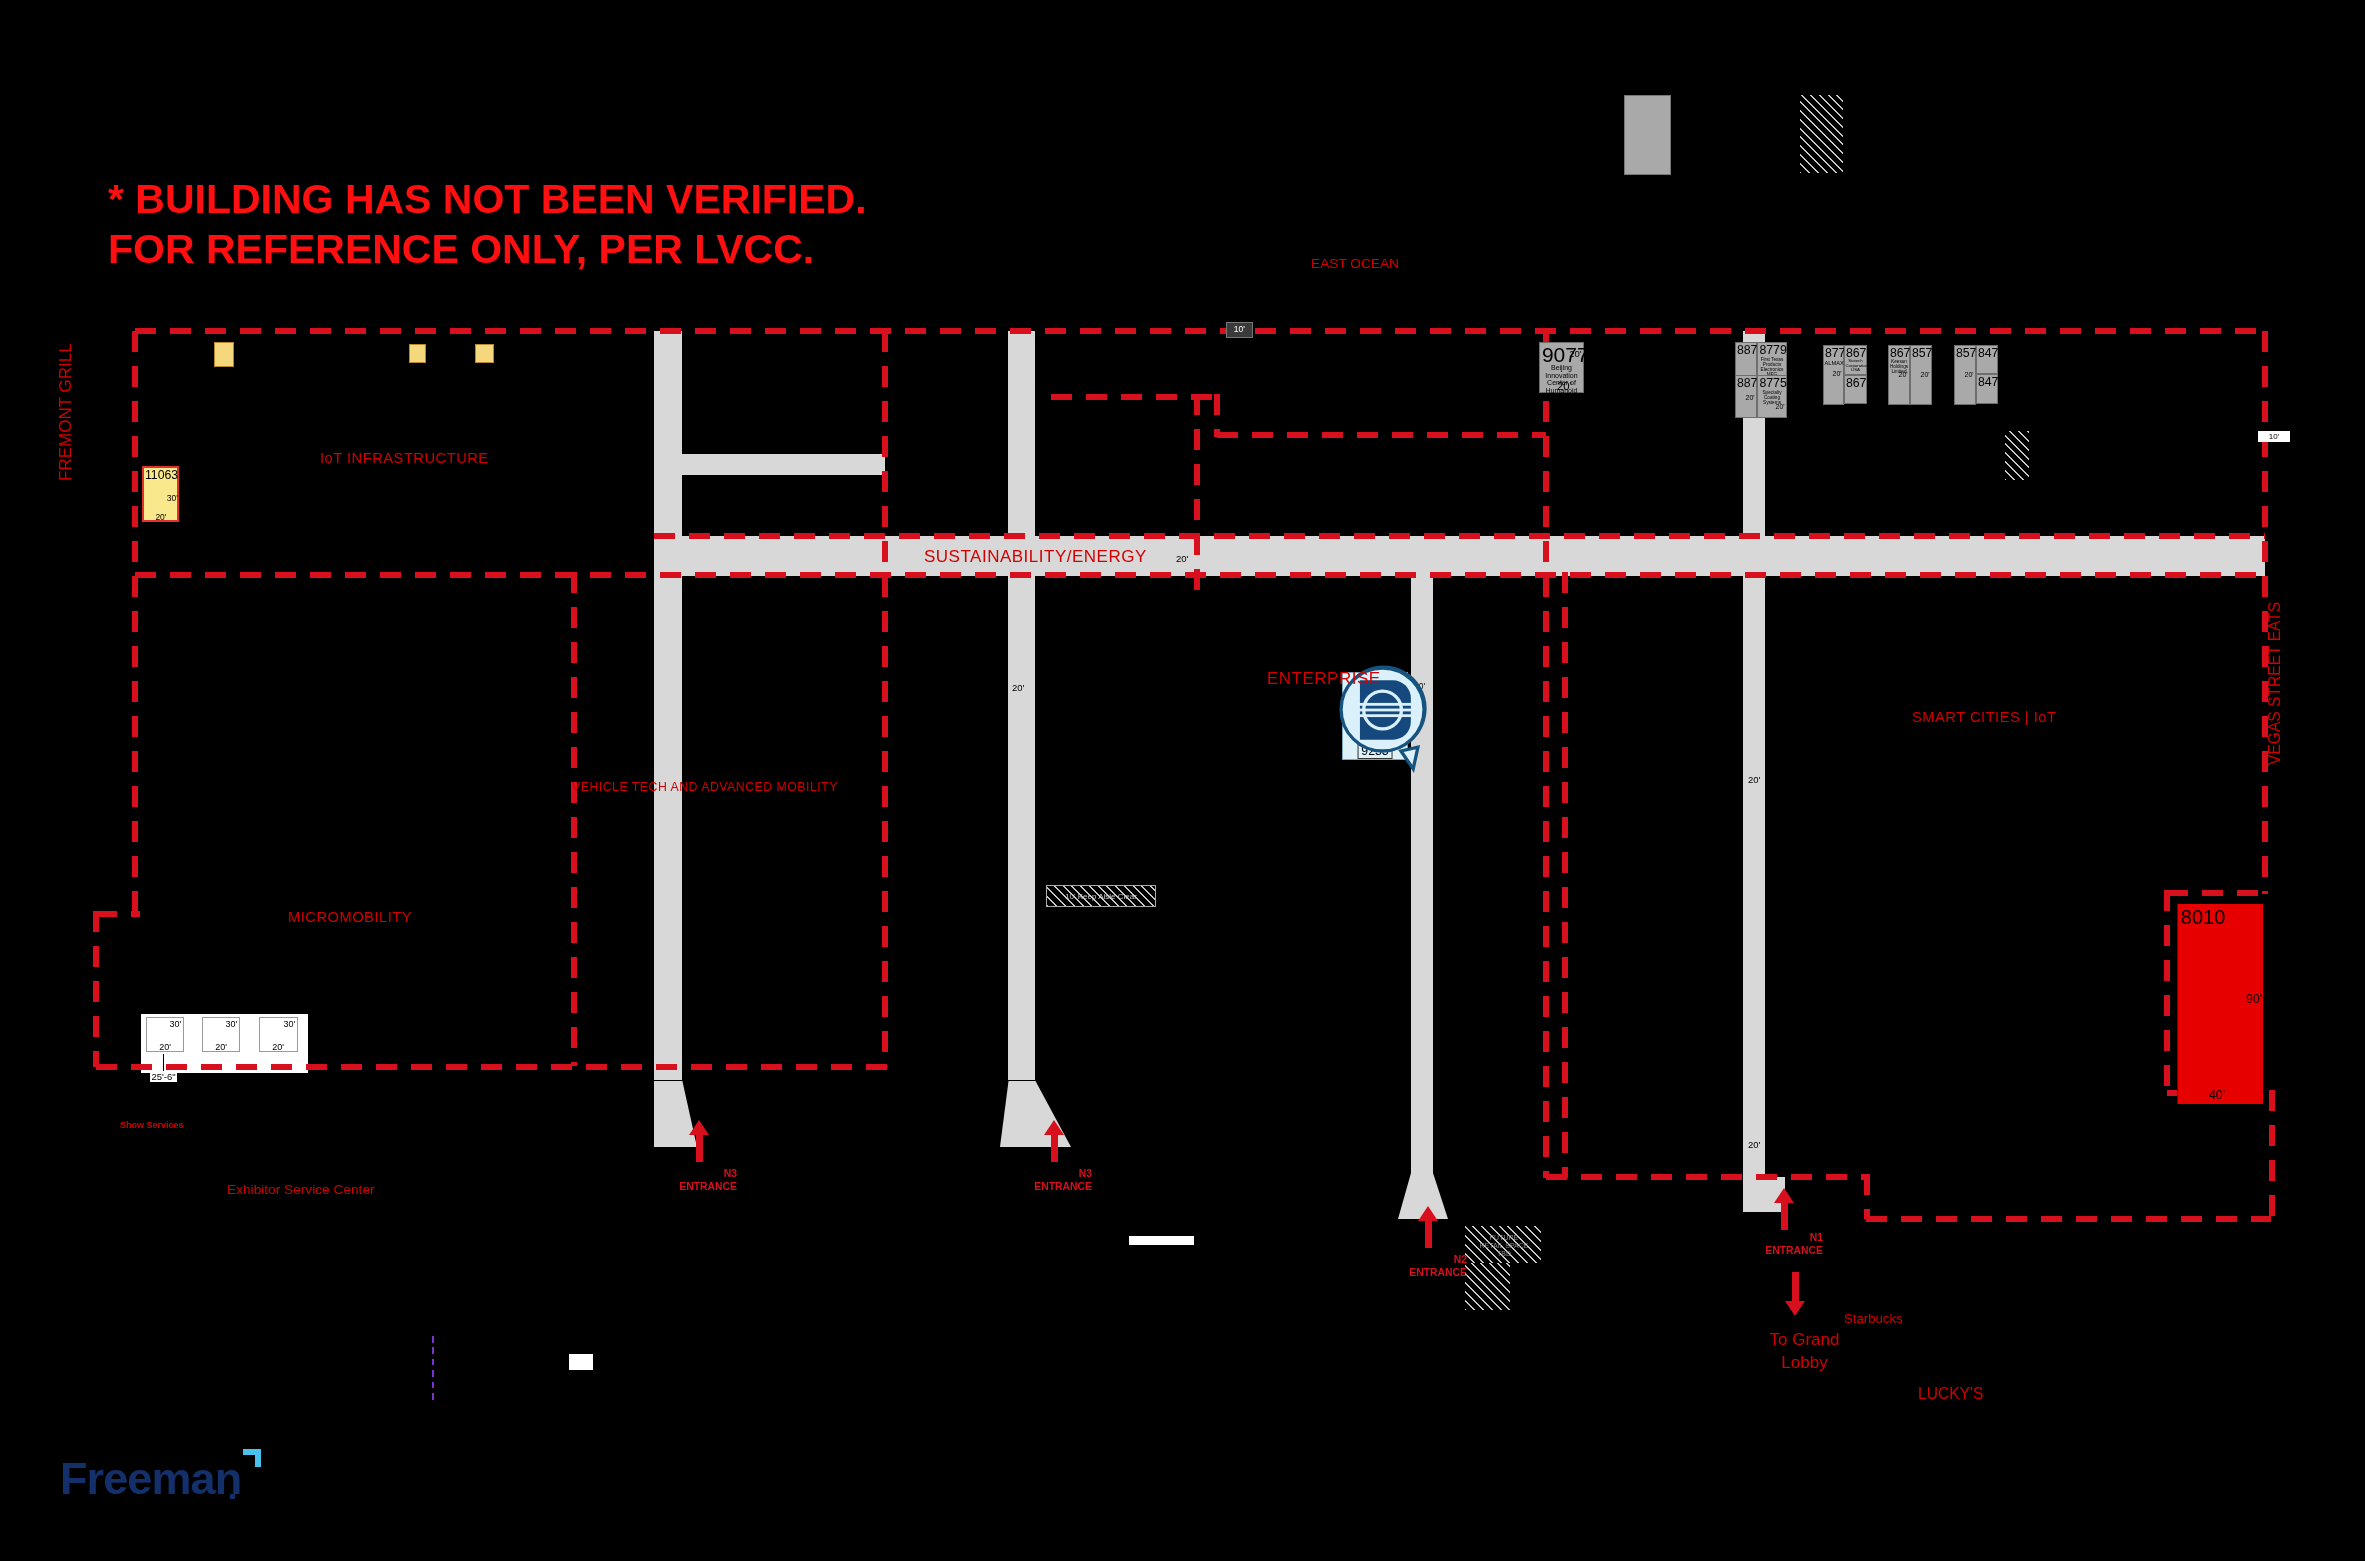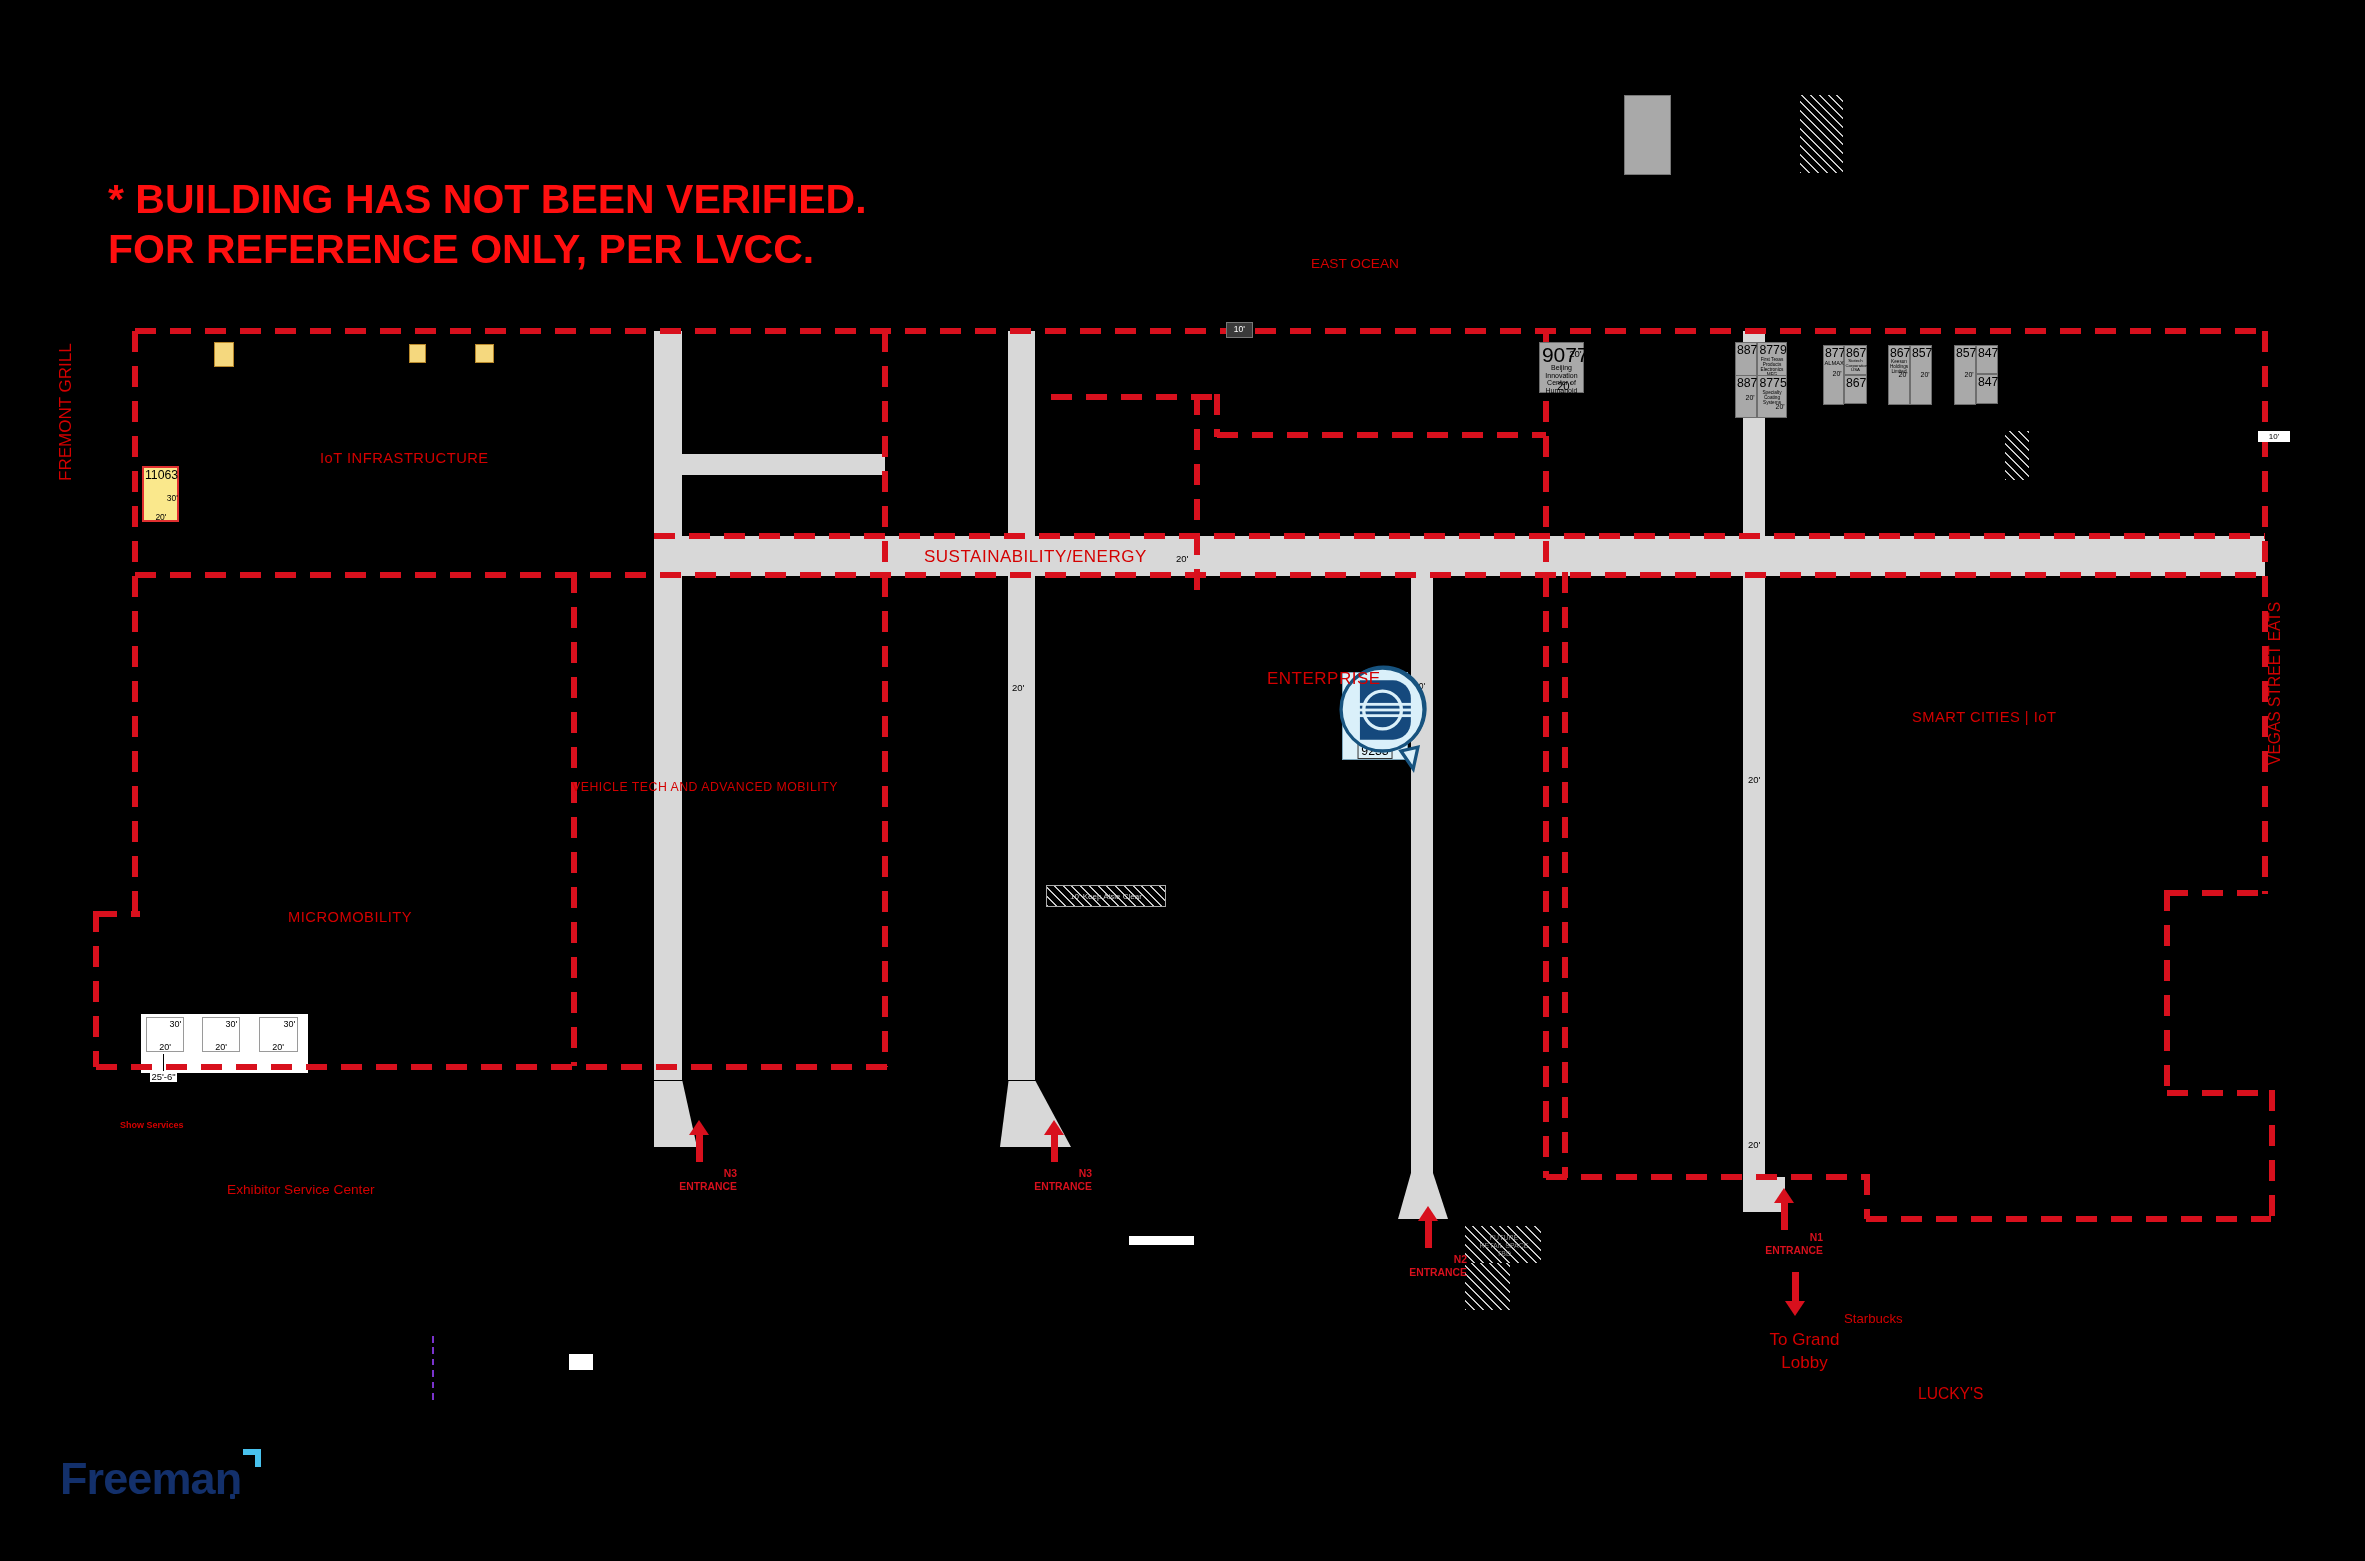--- a/index.html
+++ b/index.html
@@ -116,21 +116,21 @@
   <div class="vdash" style="left:1562px;top:572px;height:606px;"></div>
   <div class="vdash" style="left:1864px;top:1174px;height:45px;"></div>
   <div class="vdash" style="left:2262px;top:331px;height:563px;"></div>
   <div class="vdash" style="left:2164px;top:890px;height:203px;"></div>
   <div class="vdash" style="left:2269px;top:1090px;height:129px;"></div>
 
   <div class="pdash" style="left:432px;top:1336px;height:66px;"></div>
   <div class="abs" style="left:569px;top:1354px;width:24px;height:15.6px;background:#fff;"></div>
   <div class="abs" style="left:1129px;top:1236px;width:65px;height:9px;background:#fff;"></div>
 
-  <div class="hatch hatch-bordered" style="left:1046px;top:885px;width:120px;height:22px;">
+  <div class="hatch hatch-bordered" style="left:1046px;top:885px;width:110px;height:22px;">
     <span class="klabel" style="left:50%;top:50%;transform:translate(-50%,-50%);font-size:8px;color:#cfcfcf;position:absolute;">10' Keep Aisle Clear</span>
   </div>
   <div class="hatch" style="left:2005px;top:431px;width:24px;height:49px;"></div>
 
   <div class="hatch" style="left:1465px;top:1226px;width:76px;height:37px;"></div>
   <div class="hatch" style="left:1465px;top:1263px;width:45px;height:47px;"></div>
   <div class="abs" style="left:1471px;top:1234px;width:66px;text-align:center;color:#8f8f8f;font-size:7px;line-height:1.15;">
     <div>FUTURE</div>
     <div>RETAIL SPACE</div>
     <div>TBD</div>
@@ -187,20 +187,25 @@
     <span class="bnum" style="position:absolute;left:0.9px;top:0.9px;font-size:12.3px;">8576</span>
     <span class="bdim" style="position:absolute;right:1.4px;top:24.6px;font-size:7px;">20'</span>
   </div>
   <div class="booth" style="left:1940px;top:345px;width:22px;height:29px;">
     <span class="bnum" style="position:absolute;left:0.9px;top:0.9px;font-size:12.3px;">8479</span>
   </div>
   <div class="booth" style="left:1940px;top:374px;width:22px;height:30px;">
     <span class="bnum" style="position:absolute;left:0.9px;top:0.9px;font-size:12.3px;">8477</span>
   </div>
 
+  <div class="abs" style="left:2177px;top:904px;width:85px;height:200px;background:#e60000;border-left:0.9px solid #7c0000;">
+    <span class="klabel" style="left:2.8px;top:1.9px;font-size:20px;position:absolute;">8010</span>
+    <span class="klabel" style="right:0.9px;top:88px;font-size:12.3px;position:absolute;">90'</span>
+    <span class="klabel" style="left:31px;bottom:1.9px;font-size:12.3px;position:absolute;">40'</span>
+  </div>
 
   <div class="abs" style="left:142px;top:466px;width:37px;height:56px;background:#fae88c;border:2.8px solid #e03030;box-sizing:border-box;">
     <span class="klabel" style="left:0.9px;top:0;font-size:12.3px;position:absolute;">11063</span>
     <span class="klabel" style="right:-0.9px;top:24.6px;font-size:8.5px;position:absolute;">30'</span>
     <span class="klabel" style="left:11.4px;bottom:-1.9px;font-size:8.5px;position:absolute;">20'</span>
   </div>
 
   <div class="abs" style="left:214px;top:342px;width:20px;height:24.6px;background:#f5d87e;border:1.4px solid #b8882a;box-sizing:border-box;"></div>
   <div class="abs" style="left:409px;top:344px;width:17px;height:19px;background:#f5d87e;border:1.4px solid #b8882a;box-sizing:border-box;"></div>
   <div class="abs" style="left:475px;top:344px;width:18.5px;height:19px;background:#f5d87e;border:1.4px solid #b8882a;box-sizing:border-box;"></div>

